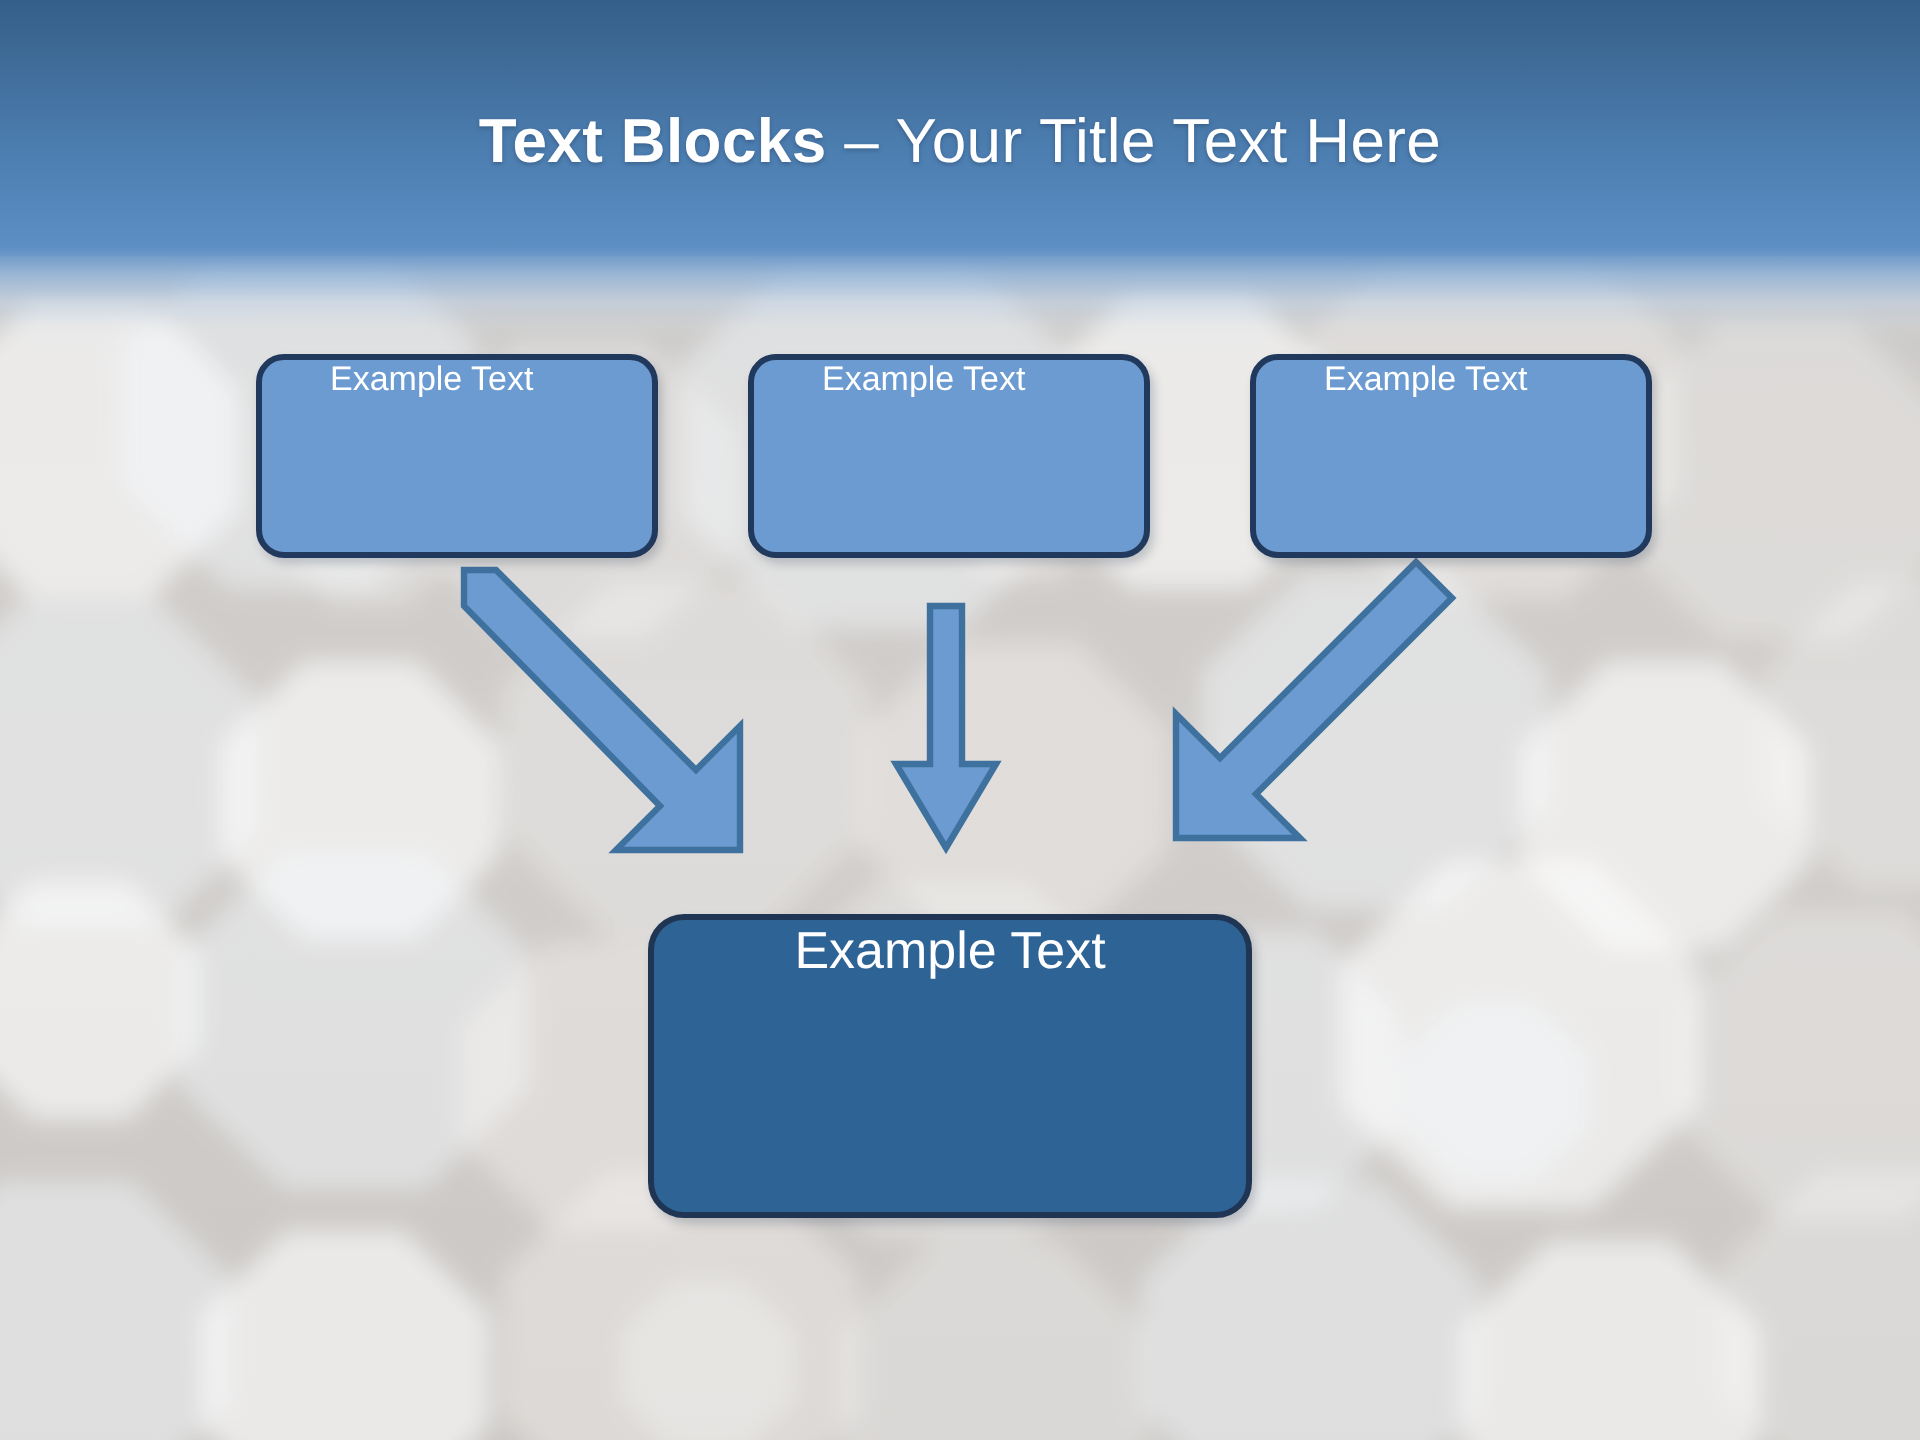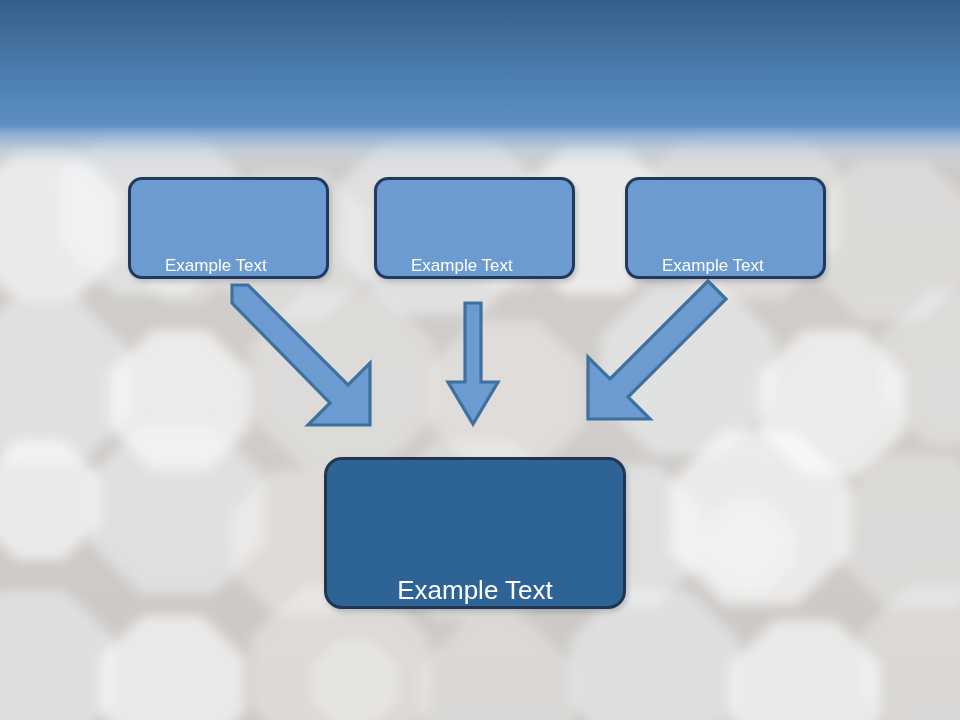--- a/index.html
+++ b/index.html
@@ -83,21 +83,21 @@
   .slide-title .t-bold { font-weight: bold; }
   .slide-title .t-norm { font-weight: normal; }
 
   
   .node {
     position: absolute;
     box-sizing: border-box;
     border-radius: 14px;
     color: #ffffff;
     display: flex;
-    align-items: flex-end;
+    align-items: flex-start;
     box-shadow: 2px 3px 5px rgba(90,100,115,0.30);
   }
   .node-top {
     width: 201px;
     height: 102px;
     top: 177px;
     background: #6b9bd1;
     border: 3px solid #21395c;
     font-size: 17px;
     padding-left: 34px;
@@ -172,20 +172,23 @@
 
     <div class="bk dim" style="left:140px;  top:215px; width:90px;  height:88px;"></div>
     <div class="bk warm" style="left:470px;  top:205px; width:85px;  height:85px;"></div>
     <div class="bk soft" style="left:700px;  top:500px; width:95px;  height:92px;"></div>
     <div class="bk dim" style="left:310px;  top:640px; width:88px;  height:86px;"></div>
   </div>
 
   <div class="header-band"></div>
   <div class="header-fade"></div>
 
+  <div class="slide-title">
+    <span class="t-bold">Text Blocks </span><span class="t-norm">– </span><span class="t-norm">Your Title Text Here</span>
+  </div>
 
   <div class="arrow-layer">
     <svg width="960" height="720" viewBox="0 0 960 720" xmlns="http://www.w3.org/2000/svg">
 
       <g class="arrow-hit">
         <polygon points="232,285 248,285 348,385 370,363 370,425 308,425 330,403 232,303" fill="#6b9bd1" stroke="#3f719f" stroke-width="3.2" stroke-linejoin="miter" transform="translate(0,0)"></polygon>
       </g>
 
       <g class="arrow-hit">
         <polygon points="465,303 481,303 481,382 498,382 473,424 448,382 465,382" fill="#6b9bd1" stroke="#3f719f" stroke-width="3.2" stroke-linejoin="miter"></polygon>

